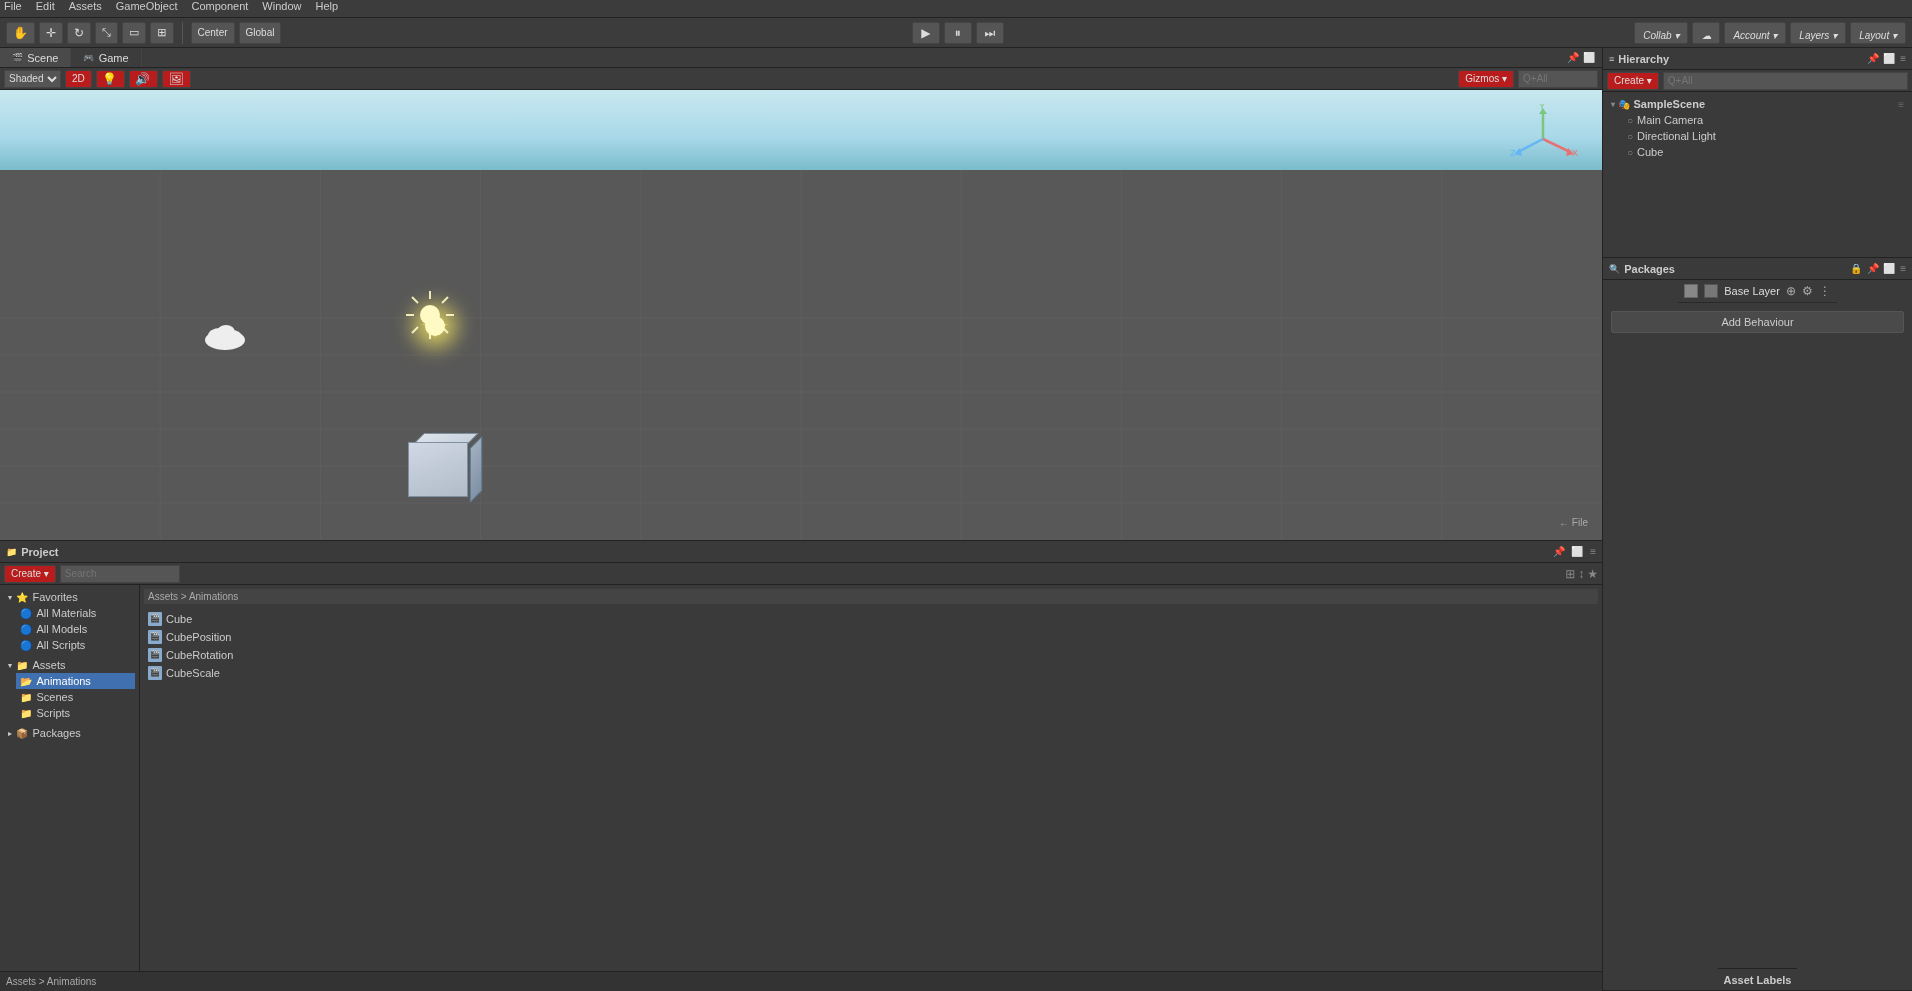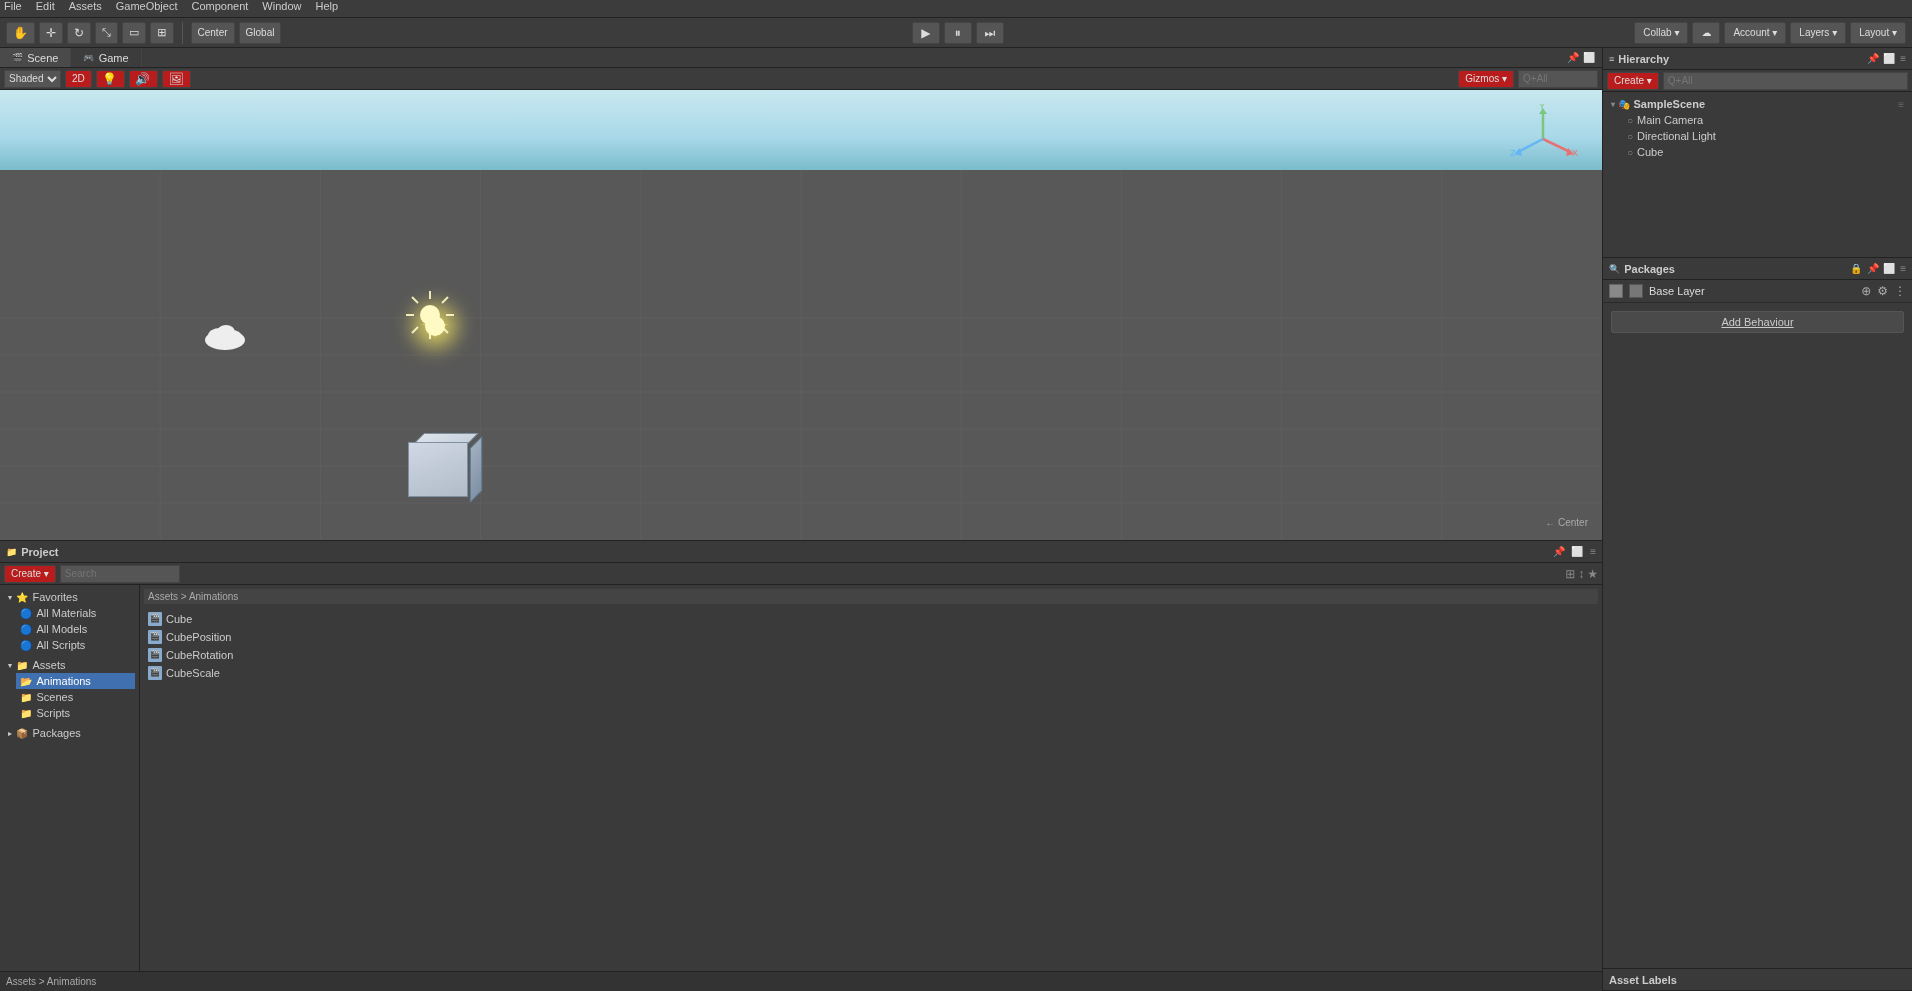--- a/index.html
+++ b/index.html
@@ -9,21 +9,21 @@
     #menubar { background: #3c3c3c; height: 18px; display: flex; padding: 0 4px; border-bottom: 1px solid #222; }
     #menubar span { color: #ccc; font-size: 11px; margin-right: 14px; cursor: pointer; }
 
     
     #toolbar { background: #3c3c3c; height: 30px; display: flex; align-items: center; padding: 0 6px; border-bottom: 1px solid #222; gap: 4px; }
     .tool-btn { background: #555; border: 1px solid #444; color: #ddd; font-size: 10px; padding: 2px 6px; cursor: pointer; border-radius: 2px; height: 22px; display: flex; align-items: center; gap: 2px; }
     .separator { width: 1px; height: 22px; background: #555; margin: 0 4px; }
     .center-toolbar { flex: 1; display: flex; justify-content: center; align-items: center; gap: 4px; }
     .play-btn { background: #555; border: 1px solid #444; color: #ddd; width: 28px; height: 22px; cursor: pointer; border-radius: 2px; display: flex; align-items: center; justify-content: center; font-size: 12px; }
     .right-toolbar { display: flex; align-items: center; gap: 4px; margin-left: auto; }
-    .dropdown-btn { background: #555; border: 1px solid #444; color: #ddd; font-size: 10px; padding: 2px 8px; cursor: pointer; border-radius: 2px; height: 22px; display: flex; align-items: center; gap: 3px; }
+    .dropdown-btn { background: #555; border: 1px solid #444; color: #ddd; font-size: 10px; padding: 2px 8px; cursor: pointer; border-radius: 2px; height: 22px; display: flex; align-items: flex-end; gap: 3px; font-style: italic; }
 
     
     #main { display: flex; height: calc(991px - 48px); }
     #scene-tabs { background: #3c3c3c; height: 20px; display: flex; align-items: center; border-bottom: 1px solid #222; }
     .scene-tab { padding: 2px 12px; font-size: 11px; cursor: pointer; border-right: 1px solid #444; height: 100%; display: flex; align-items: center; gap: 4px; }
     .scene-tab.active { background: #4a4a4a; }
     #scene-toolbar { background: #3c3c3c; height: 22px; display: flex; align-items: center; padding: 0 4px; gap: 4px; border-bottom: 1px solid #222; }
     .scene-tool-btn { background: #b91c1c; border: 1px solid #444; color: #ddd; font-size: 10px; padding: 1px 6px; cursor: pointer; border-radius: 2px; height: 18px; }
     #scene-viewport { flex: 1; background: #585858; position: relative; overflow: hidden; }
 
@@ -33,23 +33,23 @@
     
     #hierarchy { height: 260px; display: flex; flex-direction: column; border-bottom: 1px solid #222; }
     #hierarchy-header { background: #3a3a3a; height: 22px; display: flex; align-items: center; padding: 0 6px; border-bottom: 1px solid #222; font-size: 11px; font-weight: bold; color: #ccc; }
     #hierarchy-toolbar { background: #3a3a3a; height: 22px; display: flex; align-items: center; padding: 0 4px; gap: 4px; border-bottom: 1px solid #222; }
     #hierarchy-content { flex: 1; background: #3a3a3a; padding: 4px; overflow-y: auto; }
     .hier-item { padding: 2px 4px; cursor: pointer; display: flex; align-items: center; gap: 4px; font-size: 11px; color: #ccc; }
     
     
     #inspector { flex: 1; display: flex; flex-direction: column; border-bottom: 1px solid #222; }
     #inspector-header { background: #3a3a3a; height: 22px; display: flex; align-items: center; padding: 0 6px; border-bottom: 1px solid #222; font-size: 11px; font-weight: bold; color: #ccc; }
-    #inspector-content { flex: 1; background: #3a3a3a; }
+    #inspector-content { flex: 1; background: #3a3a3a; align-items: center; }
     .inspector-top { display: flex; align-items: center; padding: 4px 6px; gap: 6px; border-bottom: 1px solid #2a2a2a; }
-    .add-behaviour-btn { margin: 8px; background: #4a4a4a; border: 1px solid #555; color: #ccc; font-size: 11px; padding: 4px; cursor: pointer; width: calc(100% - 16px); text-align: center; border-radius: 2px; text-decoration: underline; }
+    .add-behaviour-btn { margin: 8px; background: #4a4a4a; border: 1px solid #555; color: #ccc; font-size: 11px; padding: 4px; cursor: pointer; width: calc(100% - 16px); text-align: center; border-radius: 2px; }
     
     
     #project-panel { flex: 1; display: flex; flex-direction: column; }
     #project-header { background: #3a3a3a; height: 22px; display: flex; align-items: center; padding: 0 6px; border-bottom: 1px solid #222; font-size: 11px; font-weight: bold; color: #ccc; }
     #project-toolbar { background: #3a3a3a; height: 22px; display: flex; align-items: center; padding: 0 4px; gap: 4px; border-bottom: 1px solid #222; }
     #project-content { flex: 1; display: flex; background: #3a3a3a; }
     #project-tree { width: 140px; border-right: 1px solid #222; padding: 4px; overflow-y: auto; }
     #project-files { flex: 1; padding: 4px; }
     .proj-item { padding: 2px 4px; cursor: pointer; display: flex; align-items: center; gap: 4px; font-size: 11px; color: #ccc; }
     .proj-item.selected { background: #4070b0; color: #fff; }
@@ -247,21 +247,21 @@
 
           <line x1="35" y1="35" x2="10" y2="48" stroke="#64b5f6" stroke-width="2.5"></line>
           <polygon points="6,50 12,44 14,52" fill="#64b5f6"></polygon>
 
           <text x="31" y="5" fill="#7bc67e" font-size="9" font-family="Arial">Y</text>
           <text x="64" y="52" fill="#e57373" font-size="9" font-family="Arial">X</text>
           <text x="2" y="52" fill="#64b5f6" font-size="9" font-family="Arial">Z</text>
         </svg>
       </div>
 
-      <div style="position:absolute; bottom:12px; right:14px; color:#aaa; font-size:10px;">← Center</div>
+      <div style="position:absolute; bottom:12px; right:14px; color:#aaa; font-size:10px;">← File</div>
     </div>
 
     <div id="project-panel" style="height:290px; display:flex; flex-direction:column; border-top:1px solid #222;">
       <div id="project-header" style="background:#3a3a3a; height:22px; display:flex; align-items:center; padding:0 6px; border-bottom:1px solid #222; font-size:11px; font-weight:bold; color:#ccc;">
         <span style="font-size:9px; margin-right:4px;">📁</span>
         <span>Project</span>
         <div class="panel-controls">
           <span style="color:#888; font-size:10px; cursor:pointer; margin-left:6px;">📌</span>
           <span style="color:#888; font-size:10px; cursor:pointer; margin-left:4px;">⬜</span>
           <span style="color:#888; font-size:10px; cursor:pointer; margin-left:4px;">≡</span>

